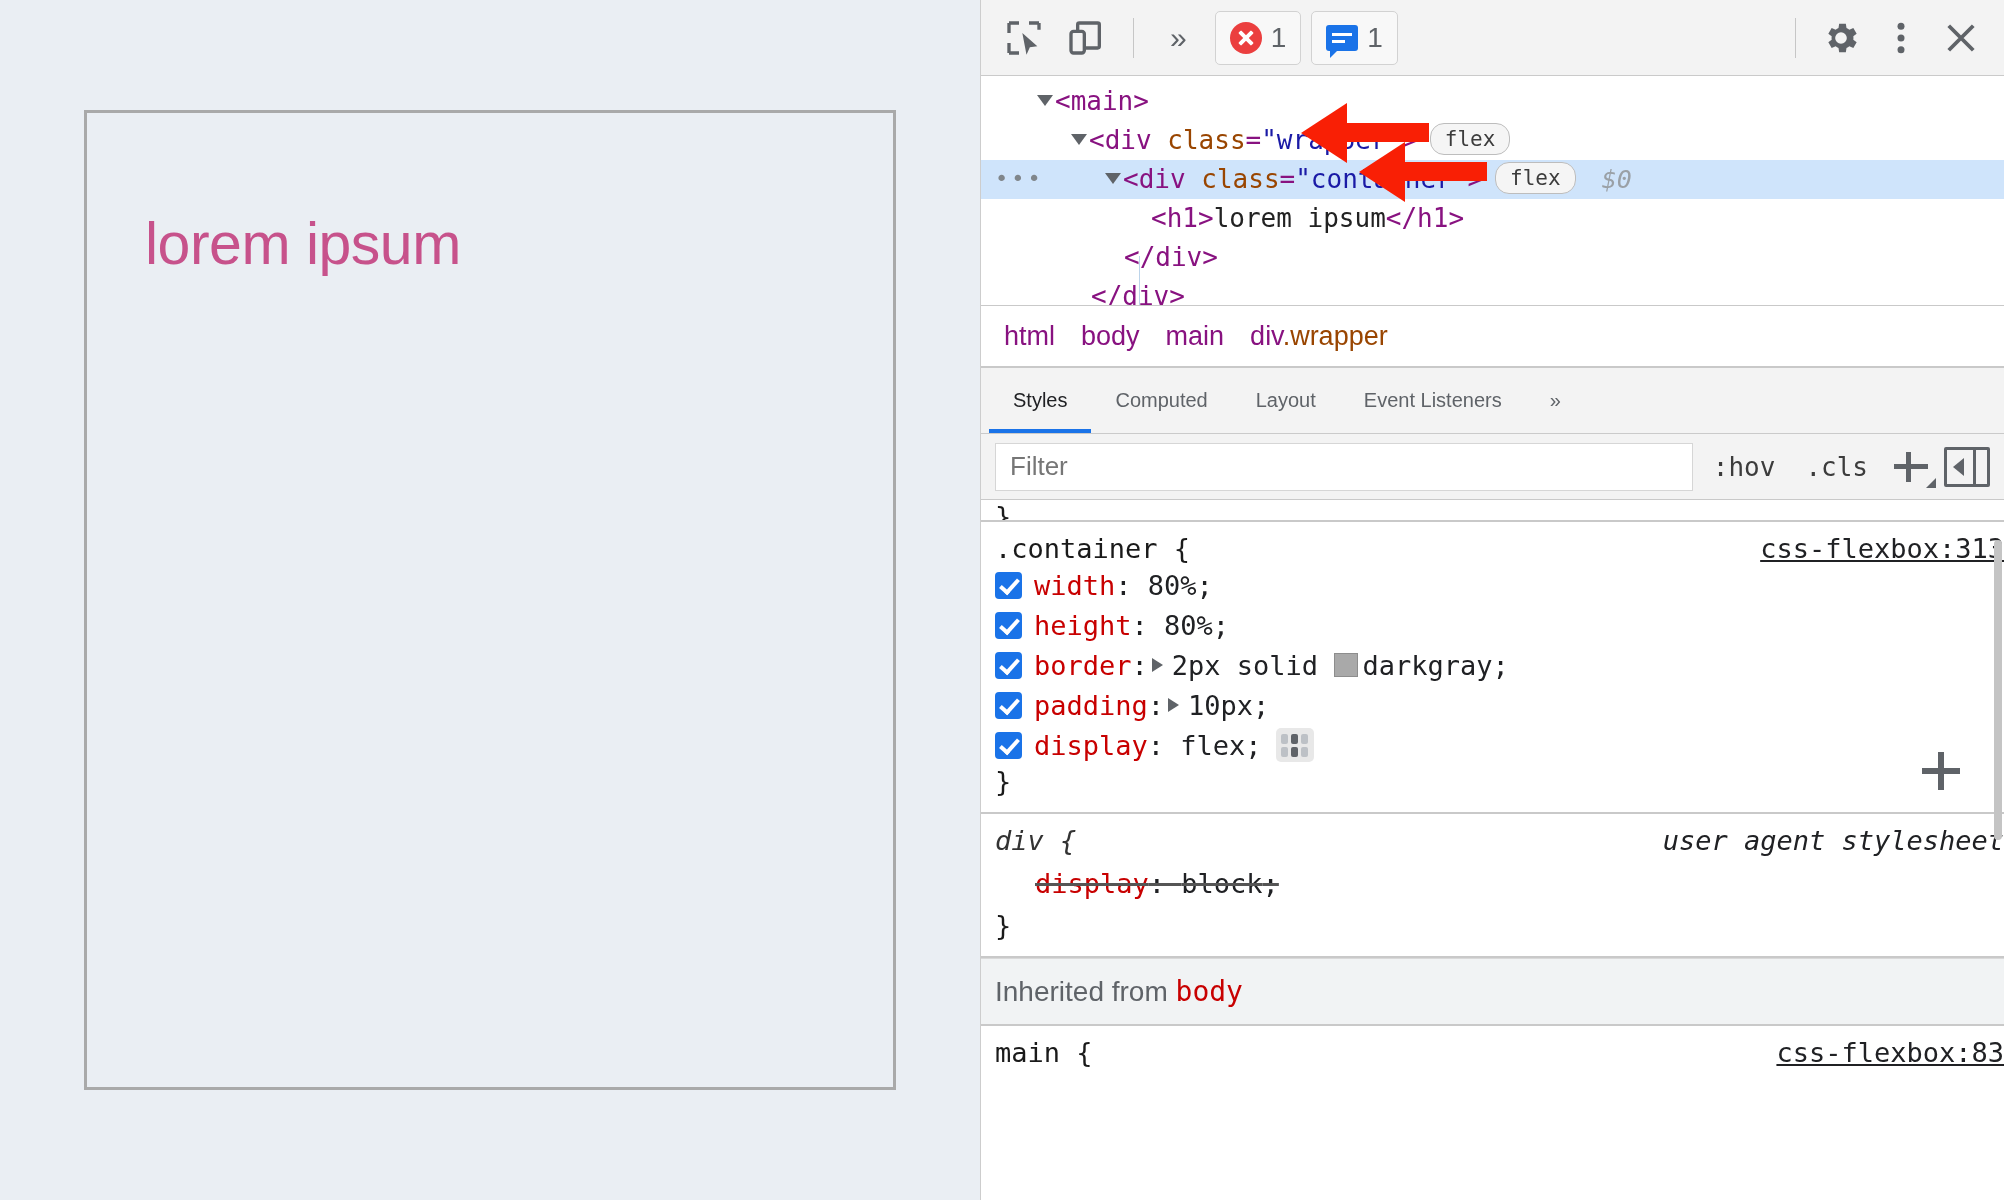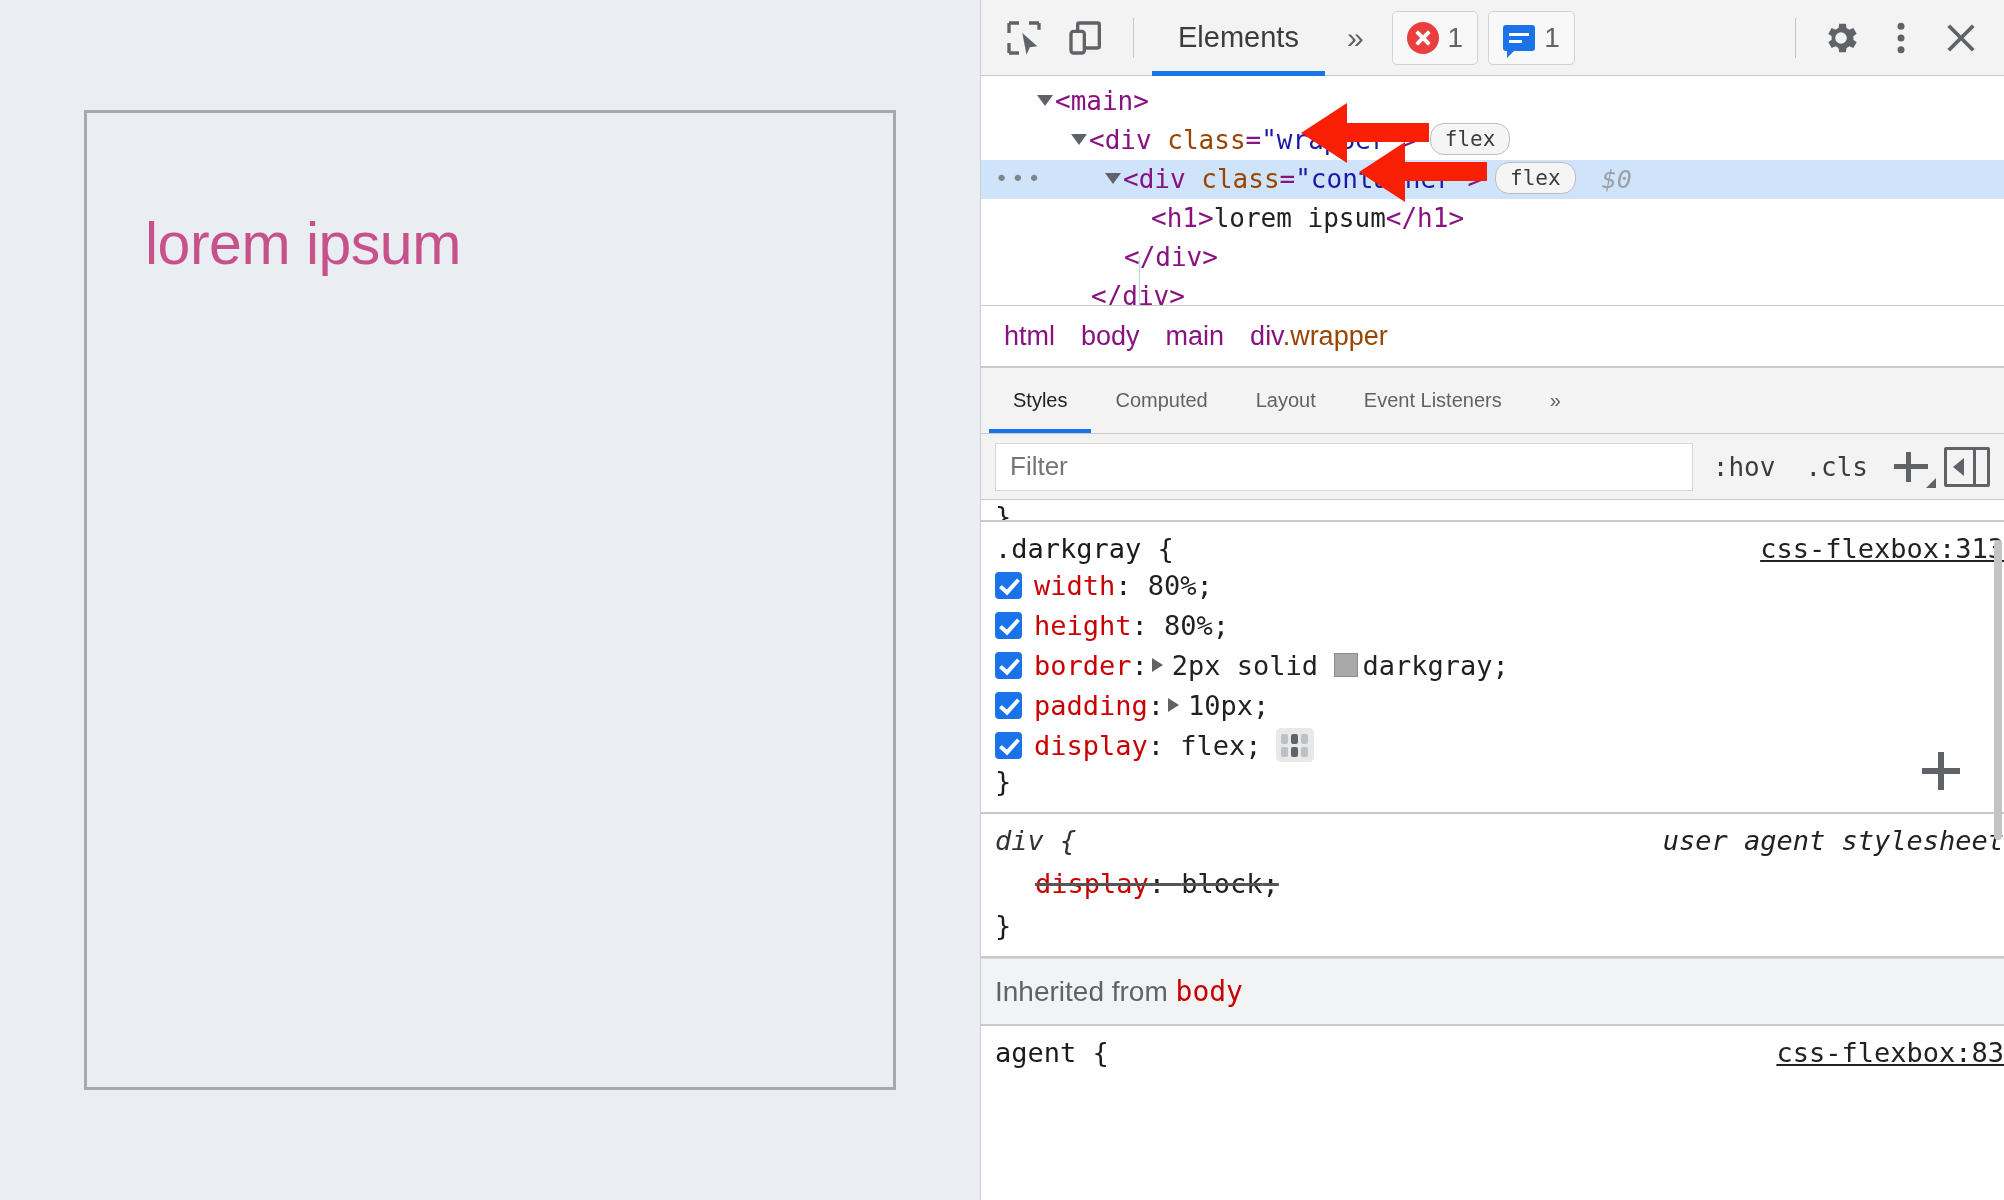--- a/index.html
+++ b/index.html
@@ -366,25 +366,20 @@
 
       <div class="tb-icon-btn">
         <svg width="40" height="40" viewBox="0 0 24 24">
           <rect x="3" y="8" width="8" height="13" rx="1.5" fill="none" stroke="#5f6368" stroke-width="2"></rect>
           <path d="M7 8 V4 a1 1 0 0 1 1 -1 h11 a1 1 0 0 1 1 1 v13 a1 1 0 0 1 -1 1 h-8" fill="none" stroke="#5f6368" stroke-width="2"></path>
         </svg>
       </div>
 
       <div class="tb-sep"></div>
 
-      <div class="dt-tabs">
-        <div class="dt-tab active">
-          <span>Elements</span>
-        </div>
-      </div>
 
       <div class="dt-chev">»</div>
 
       <div class="badge">
         <span class="err-dot"></span>
         <span class="num">1</span>
       </div>
 
       <div class="badge">
         <span class="msg-icon">
@@ -503,21 +498,21 @@
     </div>
 
     <div class="styles-body">
 
       <div class="rule-block" style="padding:0 0 2px 14px; height:22px; overflow:hidden;">
         <span class="brace">}</span>
       </div>
 
       <div class="rule-block">
         <div class="rule-head">
-          <span class="selector">.darkgray {</span>
+          <span class="selector">.container {</span>
           <span class="origin link">css-flexbox:313</span>
         </div>
 
         <div class="decl">
           <span class="ckbox"></span>
           <span class="prop">width</span>
             <span class="val">:&nbsp;</span>
           <span class="val">80%</span>
             <span class="val">;</span>
         </div>
@@ -598,21 +593,21 @@
         </div>
       </div>
 
       <div class="inherited-head">
         <span>Inherited from</span>
         <span class="node">body</span>
       </div>
 
       <div class="rule-block" style="border-bottom:none;">
         <div class="rule-head">
-          <span class="selector">agent {</span>
+          <span class="selector">main {</span>
           <span class="origin link">css-flexbox:83</span>
         </div>
       </div>
 
       <div class="vscroll">
         <div class="thumb"></div>
       </div>
     </div>
 
   </div>

